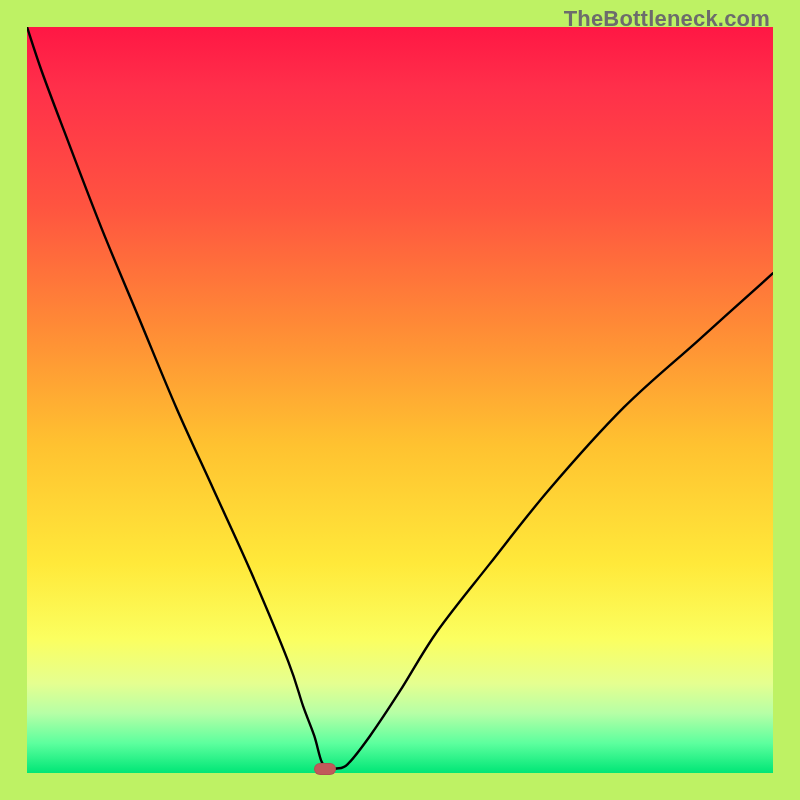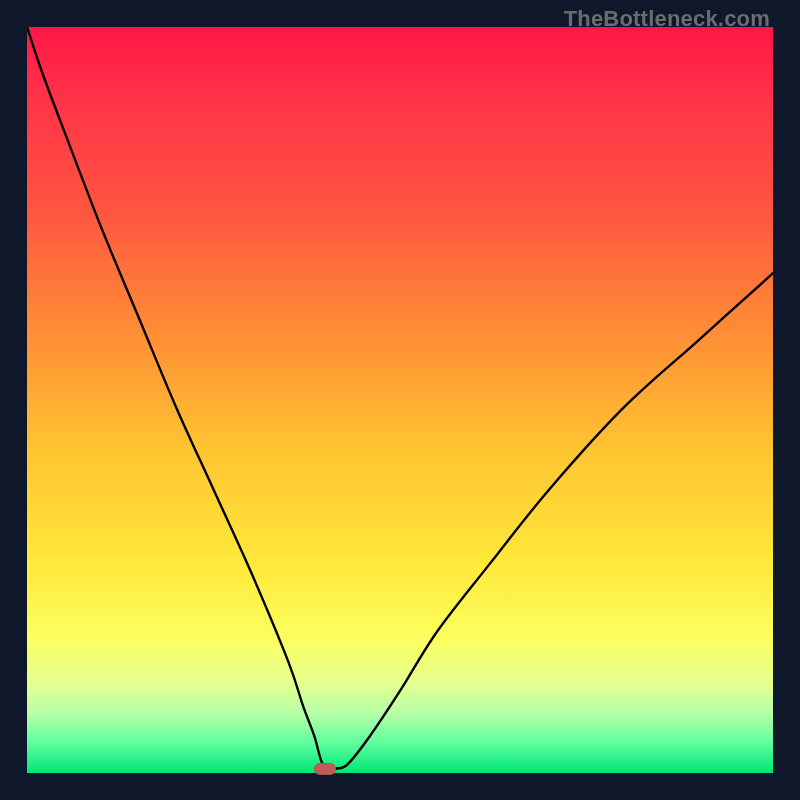--- a/index.html
+++ b/index.html
@@ -8,21 +8,21 @@
     width: 800px;
     height: 800px;
     overflow: hidden;
     background: #000;
     font-family: Arial, Helvetica, sans-serif;
   }
   .frame {
     position: relative;
     width: 800px;
     height: 800px;
-    background: #0f172a;
+    background: #bef264;
   }
   .plot {
     position: absolute;
     left: 27px;
     top: 27px;
     width: 746px;
     height: 746px;
     
     background: linear-gradient(
       to bottom,

